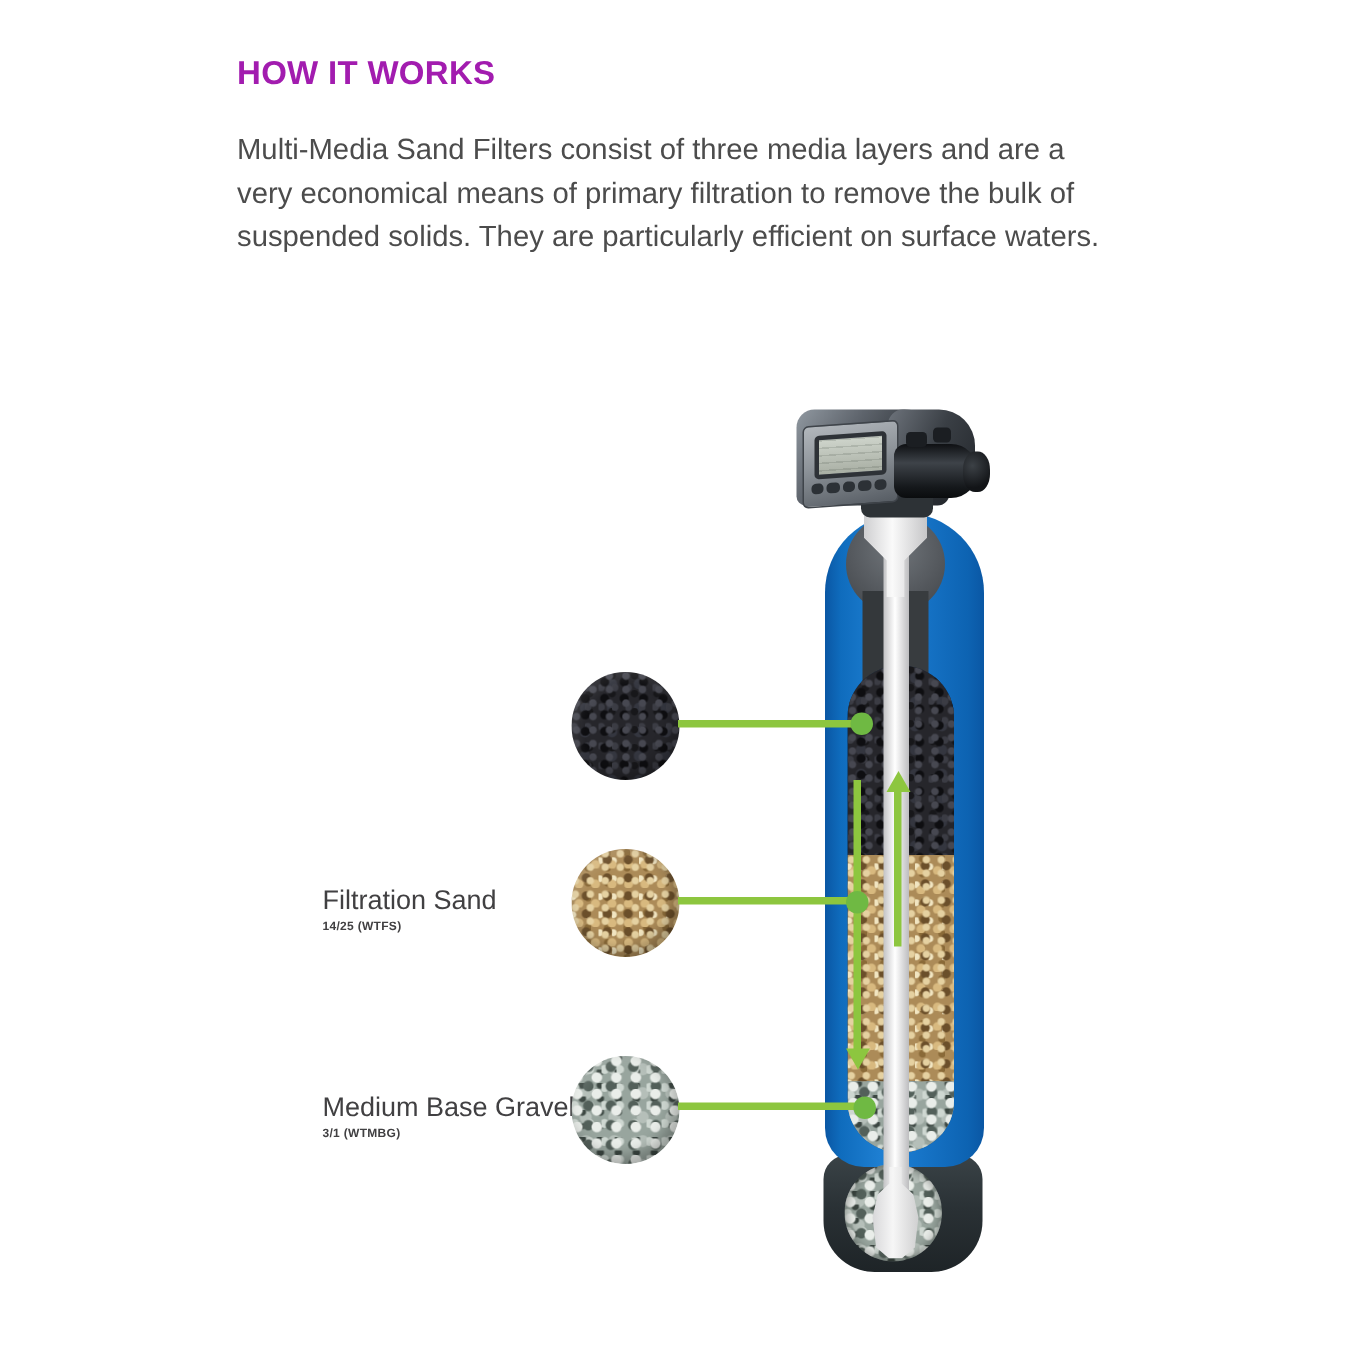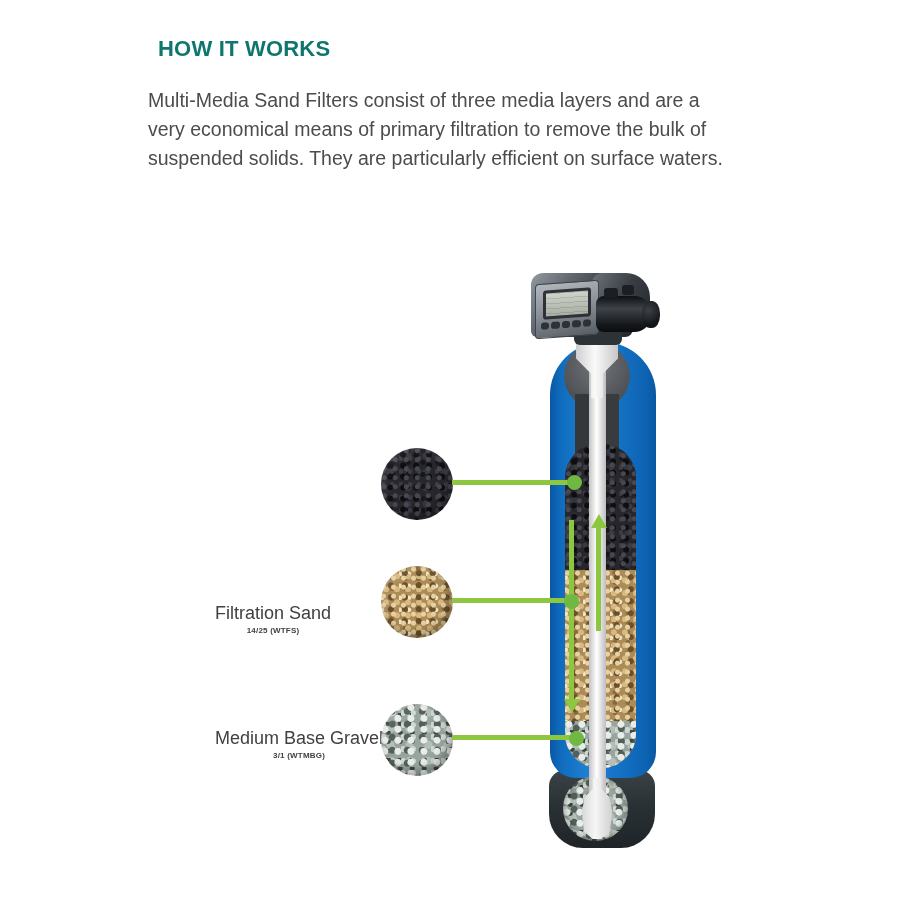--- a/index.html
+++ b/index.html
@@ -2,31 +2,31 @@
 <html><head>
 <meta charset="utf-8">
 <style>
   html,body{margin:0;padding:0;background:#ffffff;}
   .canvas{
     position:relative;width:900px;height:900px;background:#ffffff;overflow:hidden;
     font-family:"Liberation Sans", sans-serif;
   }
   .title{
     position:absolute;left:158px;top:36px;margin:0;
-    font-size:22px;font-weight:700;color:#0f766e;letter-spacing:.2px;
+    font-size:22px;font-weight:700;color:#a21caf;letter-spacing:.2px;
   }
   .intro{
-    position:absolute;left:148px;top:86px;margin:0;width:584px;
+    position:absolute;left:158px;top:86px;margin:0;width:584px;
     font-size:19.5px;line-height:29px;color:#4c4c4c;
   }
 
   
   .media-label{position:absolute;left:215px;color:#414042;}
   .media-label .big{font-size:18px;line-height:23px;}
-  .media-label .code{font-size:8px;font-weight:700;letter-spacing:.2px;margin-top:1px;text-align:center;}
+  .media-label .code{font-size:8px;font-weight:700;letter-spacing:.2px;margin-top:1px;}
 
   
   .swatch{
     position:absolute;width:72px;height:72px;border-radius:50%;
     box-shadow:inset -4px -5px 9px rgba(0,0,0,.28), inset 3px 4px 8px rgba(255,255,255,.10);
   }
   .tex-anthracite{
     background-color:#26262b;
     background-image:
       radial-gradient(circle at 30% 30%, #474851 0 2px, transparent 3px),
@@ -154,21 +154,21 @@
   }
 </style>
 </head>
 <body>
 
 <div class="canvas">
 
   <h1 class="title">HOW IT WORKS</h1>
   <p class="intro">Multi-Media Sand Filters consist of three media layers and are a very economical means of primary filtration to remove the bulk of suspended solids. They are particularly efficient on surface waters.</p>
 
-  <div class="media-label" style="top:602px">
+  <div class="media-label" style="top:589px">
     <div class="big">Filtration Sand</div>
     <div class="code">14/25 (WTFS)</div>
   </div>
   <div class="media-label" style="top:727px">
     <div class="big">Medium Base Gravel</div>
     <div class="code">3/1 (WTMBG)</div>
   </div>
 
   <div class="swatch tex-anthracite" style="left:381px;top:448px"></div>
   <div class="swatch tex-sand" style="left:381px;top:566px"></div>

